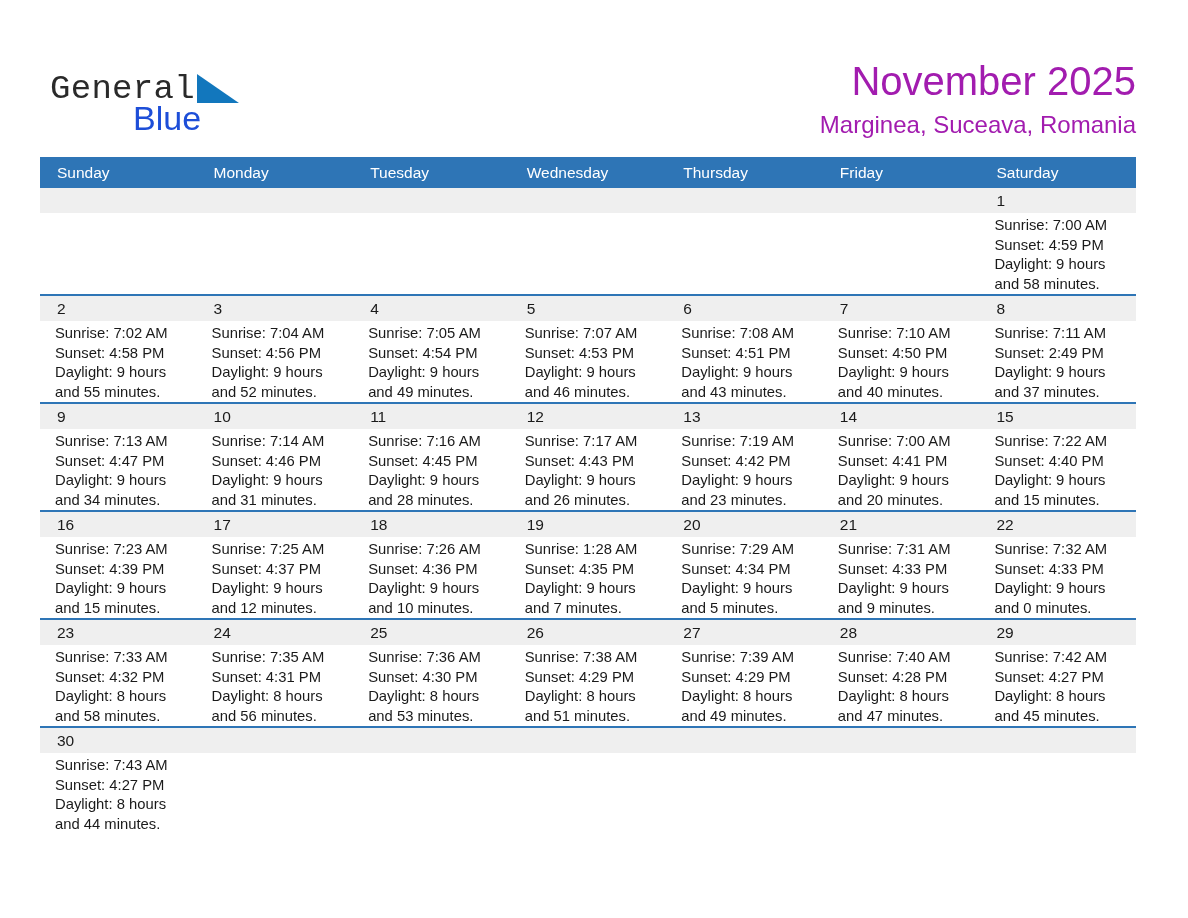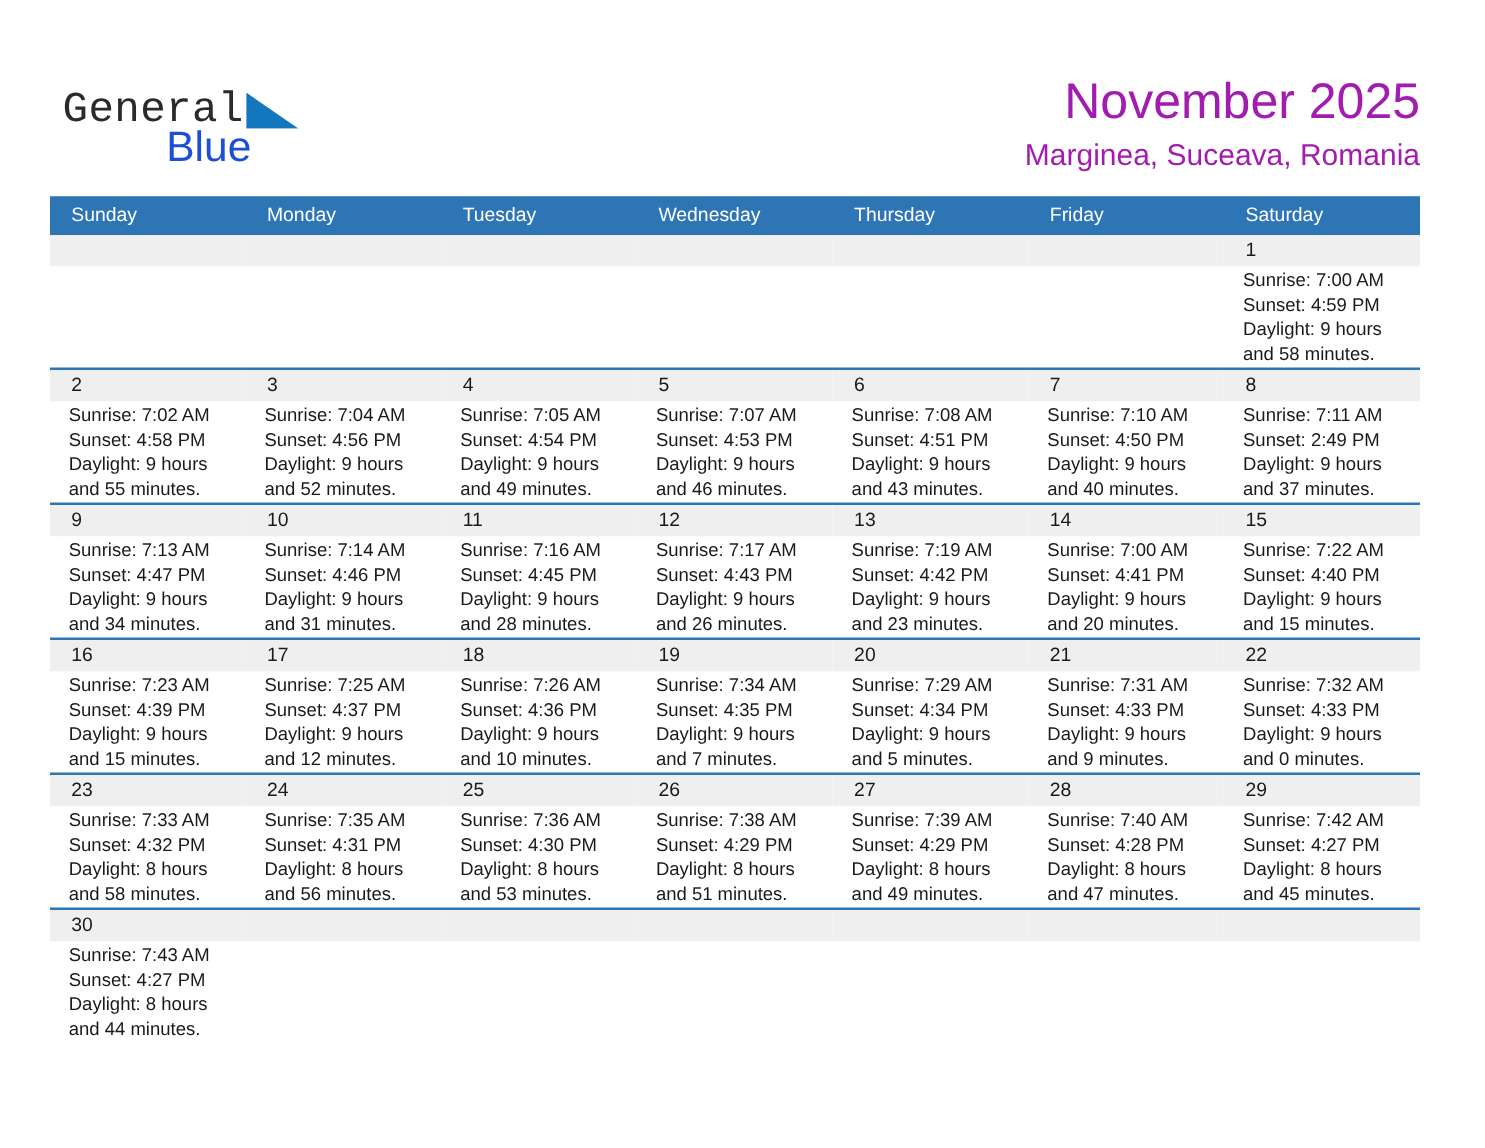--- a/index.html
+++ b/index.html
@@ -268,21 +268,21 @@
           <div class="day-body">
             <div class="ln">Sunrise: 7:26 AM</div>
             <div class="ln">Sunset: 4:36 PM</div>
             <div class="ln">Daylight: 9 hours</div>
             <div class="ln">and 10 minutes.</div>
           </div>
         </div>
         <div class="day-cell">
           <div class="day-num">19</div>
           <div class="day-body">
-            <div class="ln">Sunrise: 7:34 AM</div>
+            <div class="ln">Sunrise: 1:28 AM</div>
             <div class="ln">Sunset: 4:35 PM</div>
             <div class="ln">Daylight: 9 hours</div>
             <div class="ln">and 7 minutes.</div>
           </div>
         </div>
         <div class="day-cell">
           <div class="day-num">20</div>
           <div class="day-body">
             <div class="ln">Sunrise: 7:29 AM</div>
             <div class="ln">Sunset: 4:34 PM</div>

